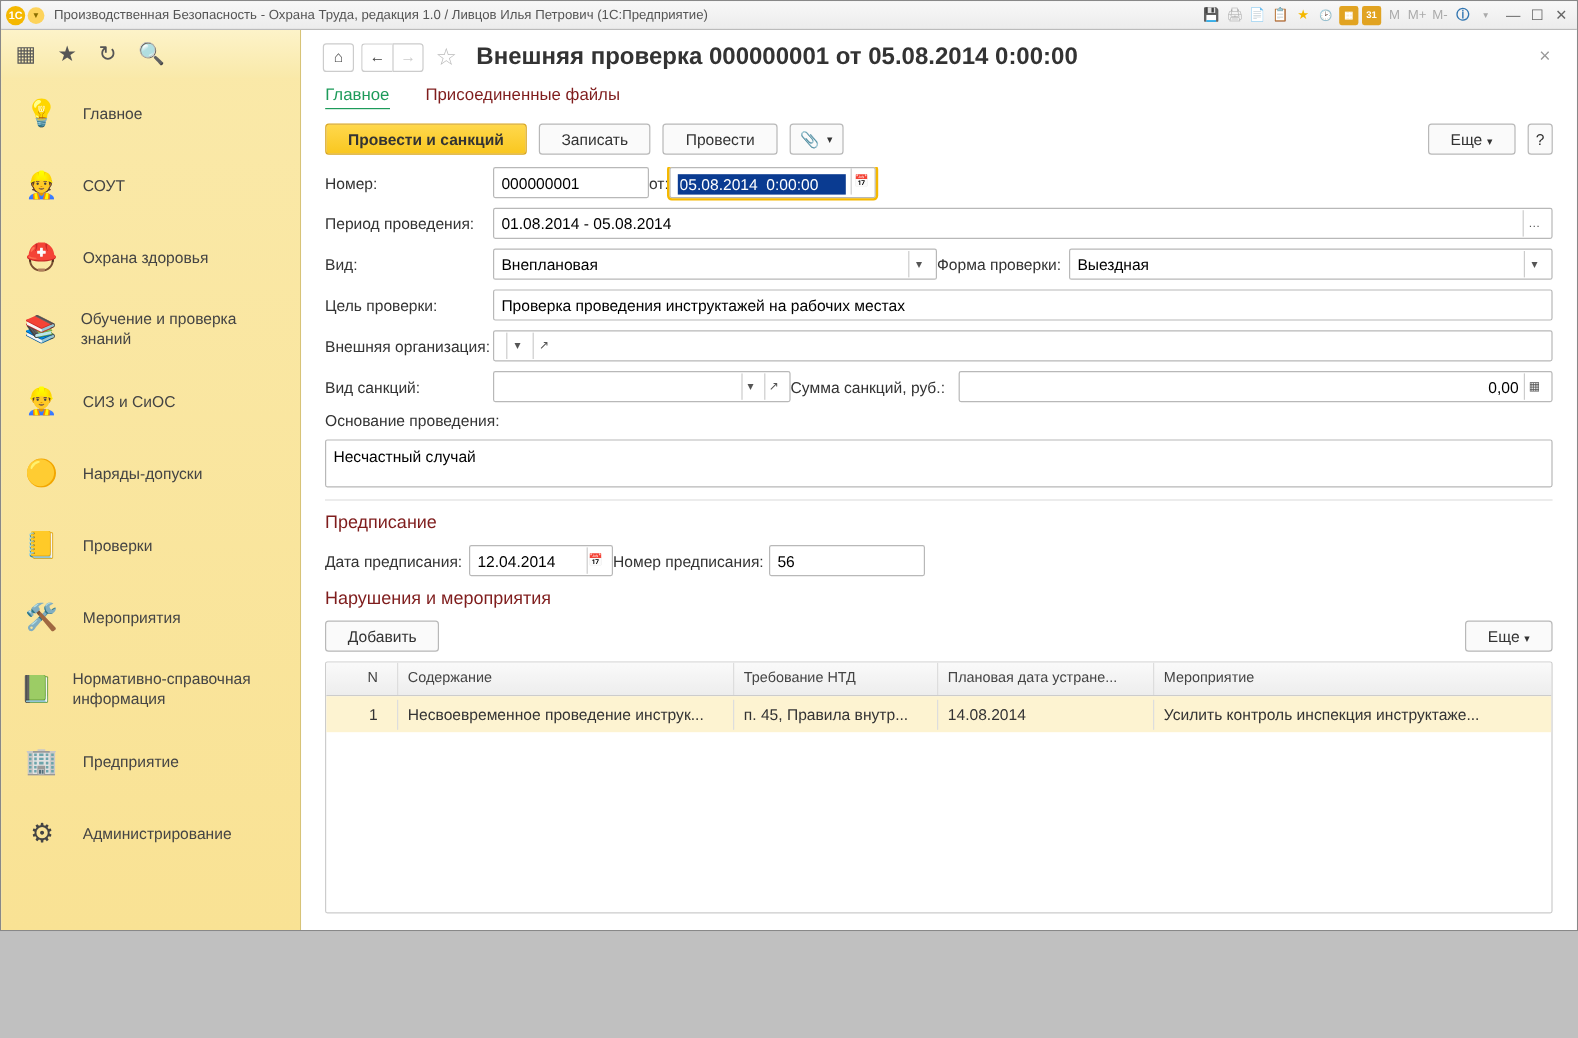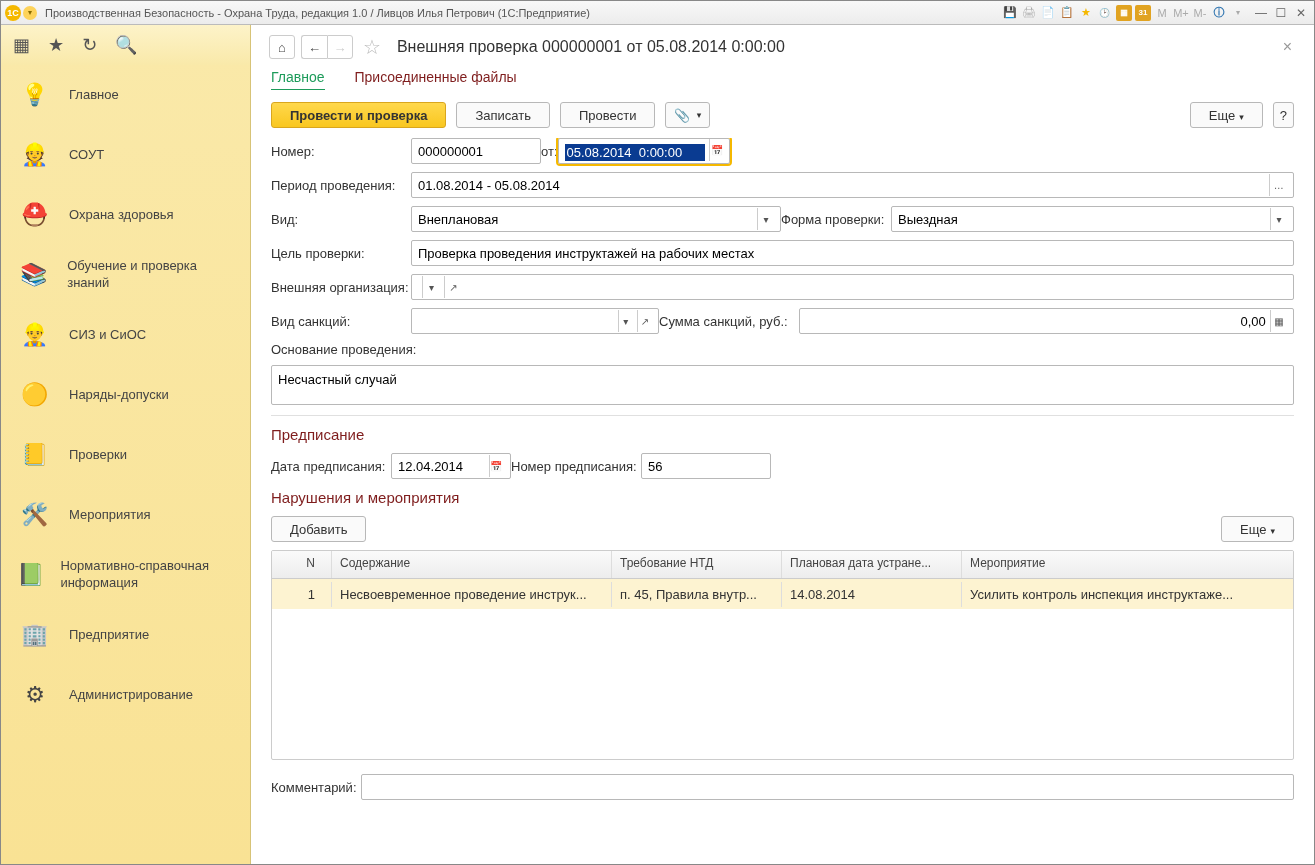--- a/index.html
+++ b/index.html
@@ -1,18 +1,18 @@
 <!DOCTYPE html>
 <html><head>
 <meta charset="utf-8">
 <style>
 * { box-sizing: border-box; margin: 0; padding: 0; font-family: Arial, sans-serif; }
 body { background: #c0c0c0; font-size: 13px; color: #333; overflow: hidden; }
 
-.window { width: 1315px; height: 865px; background: #fff; border: 1px solid #888; position: relative; }
+.window { width: 1315px; height: 776px; background: #fff; border: 1px solid #888; position: relative; }
 
 
 .titlebar { height: 24px; background: linear-gradient(#f8f8f8,#ececec); border-bottom: 1px solid #bbb; display: flex; align-items: center; padding: 0 4px; font-size: 11px; color: #555; }
 .titlebar .app-btn { width: 16px; height: 16px; border-radius: 50%; background: #f5b800; margin-right: 2px; display: inline-flex; align-items: center; justify-content: center; font-size: 9px; font-weight: bold; color: #fff; }
 .titlebar .dd { width: 14px; height: 14px; border-radius: 50%; background: #fdd35b; margin-right: 8px; font-size: 8px; display: inline-flex; align-items: center; justify-content: center; color: #8a6d00; }
 .titlebar .title-text { flex: 1; }
 .titlebar .tb-icons { display: flex; gap: 3px; align-items: center; color: #aaa; font-size: 11px; }
 .tb-icon { width: 16px; height: 16px; display: inline-flex; align-items: center; justify-content: center; font-size: 11px; }
 .tb-icon.star { color: #f5b800; }
 .tb-icon.green { color: #4b9e3a; font-size: 9px; }
@@ -34,21 +34,21 @@
 .nav-label { font-size: 13px; line-height: 1.3; }
 
 
 .main { flex: 1; background: #fff; display: flex; flex-direction: column; overflow: hidden; }
 .header { padding: 10px 18px 6px; display: flex; align-items: center; gap: 6px; }
 .hbtn { width: 26px; height: 24px; border: 1px solid #ccc; border-radius: 3px; background: #fff; display: inline-flex; align-items: center; justify-content: center; font-size: 13px; color: #444; cursor: pointer; }
 .hbtn.disabled { color: #ccc; }
 .btngrp { display: flex; }
 .btngrp .hbtn:first-child { border-radius: 3px 0 0 3px; border-right: none; }
 .btngrp .hbtn:last-child { border-radius: 0 3px 3px 0; }
-.page-title { font-size: 16px; font-weight: normal; margin-left: 6px; }
+.page-title { font-size: 20px; font-weight: bold; margin-left: 6px; }
 .star-big { font-size: 20px; color: #bbb; margin: 0 4px; cursor: pointer; }
 .close-x { margin-left: auto; font-size: 16px; color: #999; cursor: pointer; padding: 0 4px; }
 
 .tabs { display: flex; gap: 30px; padding: 0 20px; font-size: 14px; }
 .tab { padding: 4px 0; cursor: pointer; color: #7f1d1d; }
 .tab.active { color: #1d9b5a; border-bottom: 1px solid #1d9b5a; }
 
 .toolbar { display: flex; gap: 10px; padding: 12px 20px 10px; align-items: center; }
 .btn { border: 1px solid #b8b8b8; border-radius: 3px; background: #fafafa; padding: 4px 18px; font-size: 13px; color: #333; cursor: pointer; height: 26px; }
 .btn.primary { background: linear-gradient(#ffd84c,#f9c720); border-color: #d9a61e; font-weight: bold; }
@@ -183,21 +183,21 @@
         <span class="page-title">Внешняя проверка 000000001 от 05.08.2014 0:00:00</span>
         <span class="close-x">×</span>
       </div>
 
       <div class="tabs">
         <span class="tab active">Главное</span>
         <span class="tab">Присоединенные файлы</span>
       </div>
 
       <div class="toolbar">
-        <button class="btn primary">Провести и проверка</button>
+        <button class="btn primary">Провести и санкций</button>
         <button class="btn">Записать</button>
         <button class="btn">Провести</button>
         <button class="btn icon-only">📎<span class="caret">▾</span></button>
         <button class="btn more-btn"><span>Еще</span><span class="caret">▾</span></button>
         <button class="btn small">?</button>
       </div>
 
       <div class="form">
 
         <div class="row">

